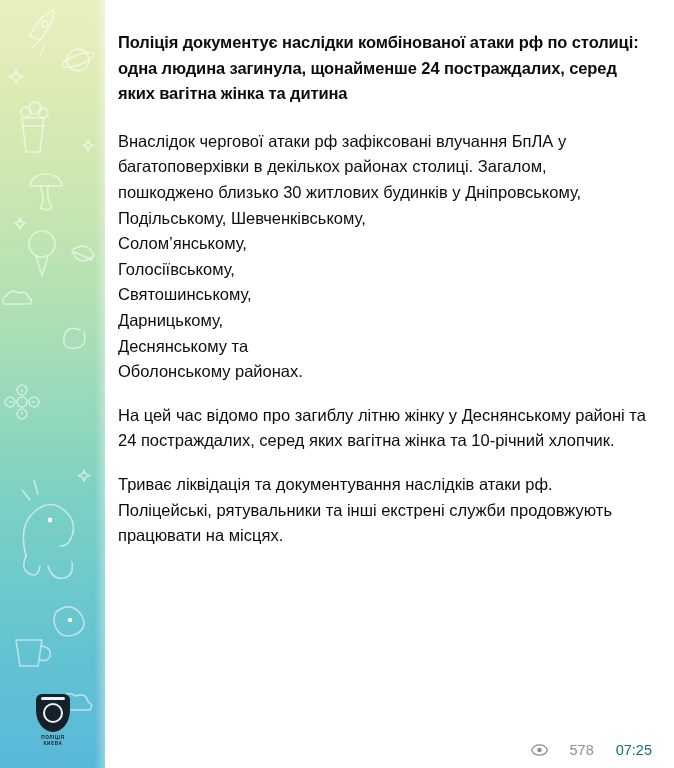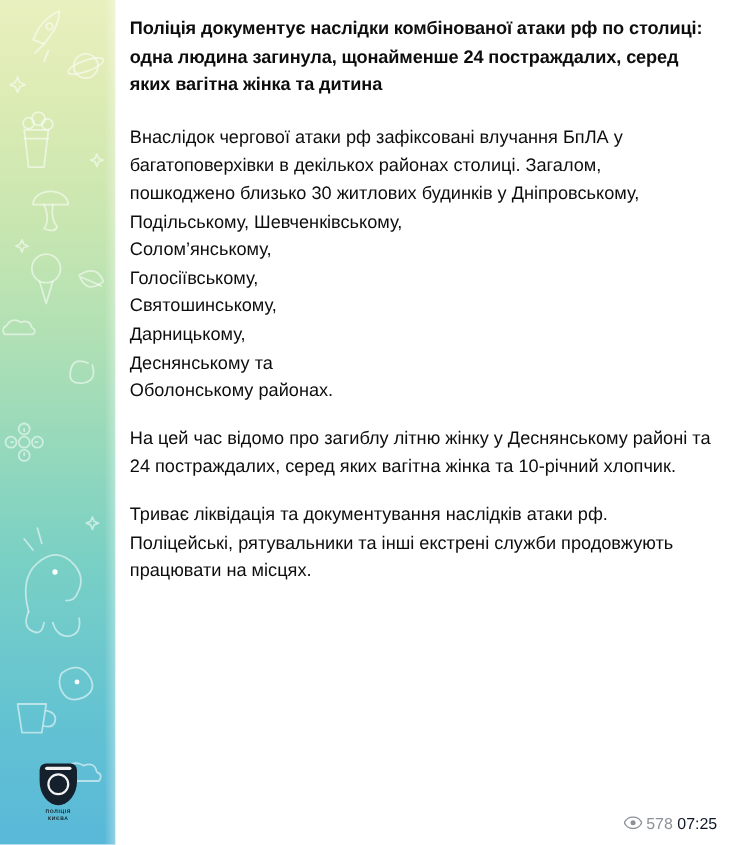--- a/index.html
+++ b/index.html
@@ -91,21 +91,21 @@
   #police-badge .cap1 { margin-top: 3px; }
 
   
   #message {
     position: absolute;
     left: 105px;
     top: 0;
     width: 569px;
     height: 768px;
     background: #ffffff;
-    padding: 14px 28px 0 13px;
+    padding: 30px 28px 0 13px;
   }
   .para {
     color: #0d0d0d;
     font-size: 16.5px;
     line-height: 25.6px;
     margin: 0 0 18px 0;
     white-space: pre-wrap;
   }
   .para.headline {
     font-weight: bold;
@@ -113,28 +113,28 @@
     letter-spacing: -0.1px;
   }
   .para.last { margin-bottom: 4px; }
 
   
   #meta {
     position: absolute;
     right: 22px;
     bottom: 10px;
     display: flex;
-    align-items: flex-start;
-    gap: 4px;
+    align-items: center;
+    gap: 22px;
     color: #8b9398;
     font-size: 14.5px;
   }
   #meta .eye { display: block; }
   #meta .views { color: #8b9398; }
-  #meta .time { color: #0f172a; }
+  #meta .time { color: #0f766e; }
 </style>
 </head>
 <body>
 
 <div id="screen">
 
   <div id="sidebar-art">
     <svg width="105" height="768" viewBox="0 0 105 768" xmlns="http://www.w3.org/2000/svg">
       <g fill="none" stroke="#ffffff" stroke-opacity="0.55" stroke-width="1.6" stroke-linecap="round" stroke-linejoin="round">
 

